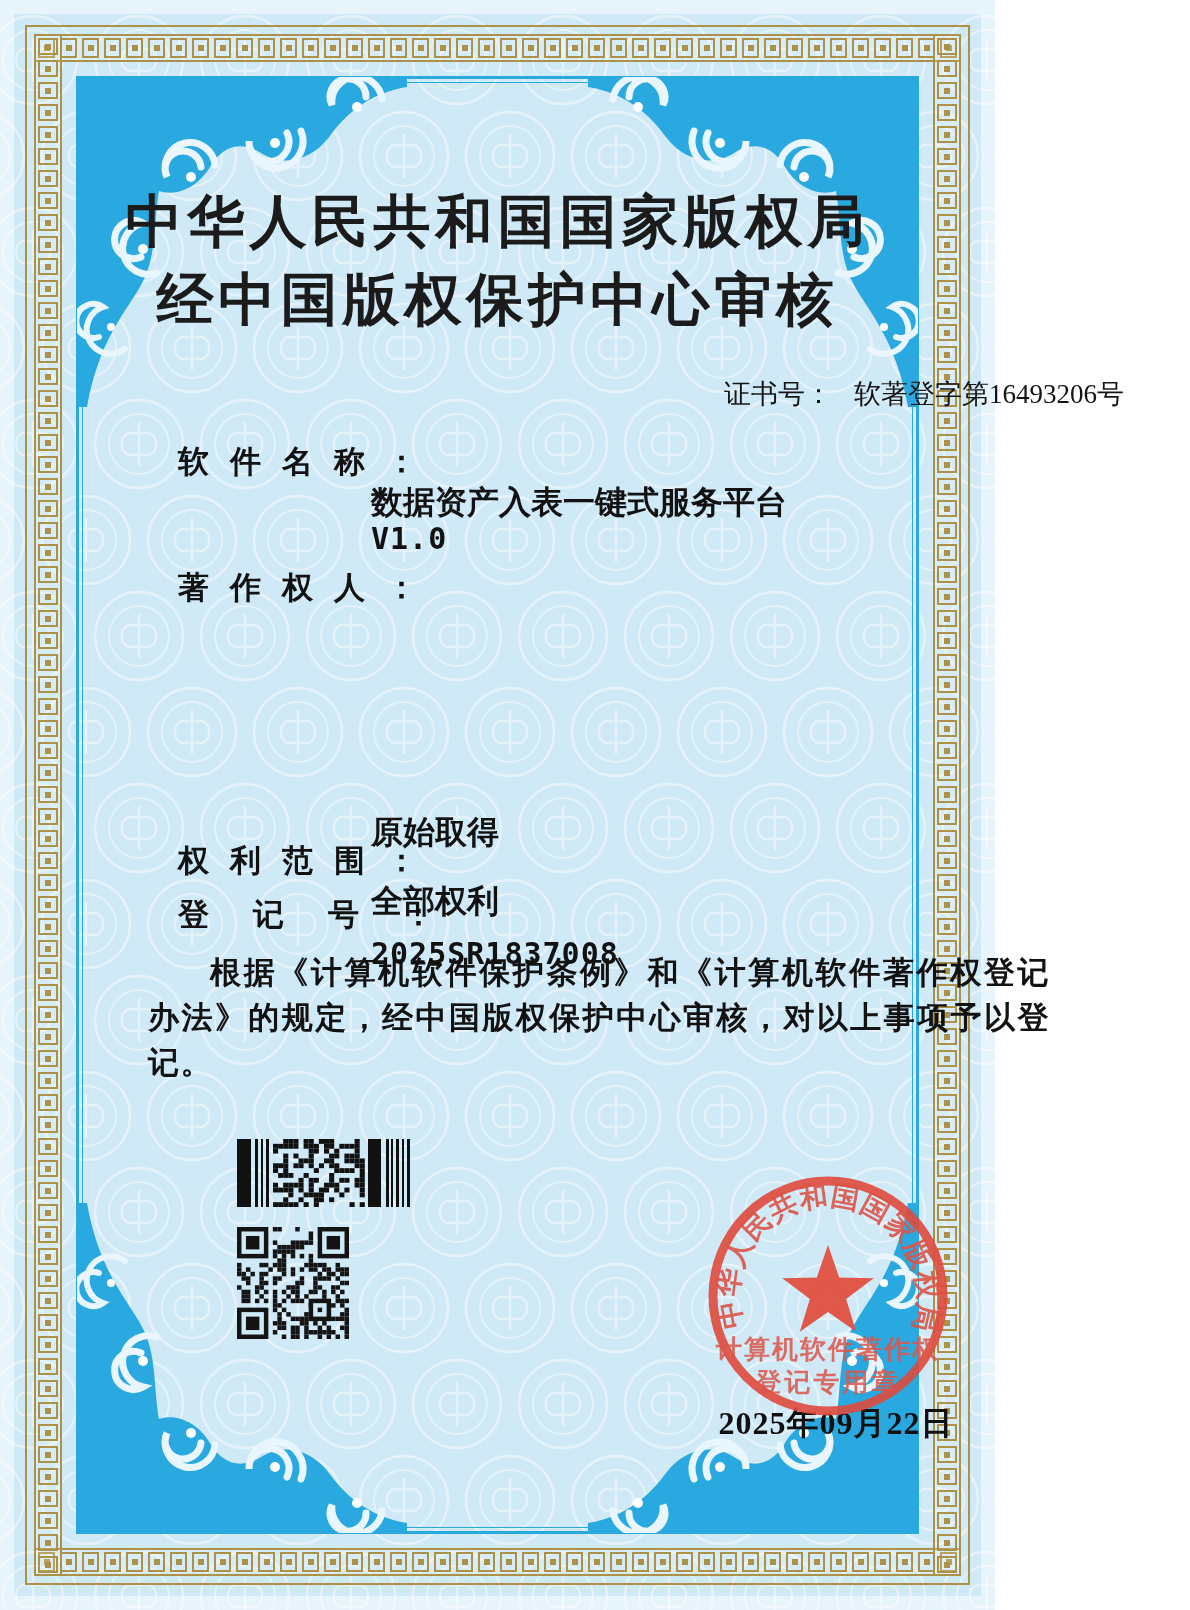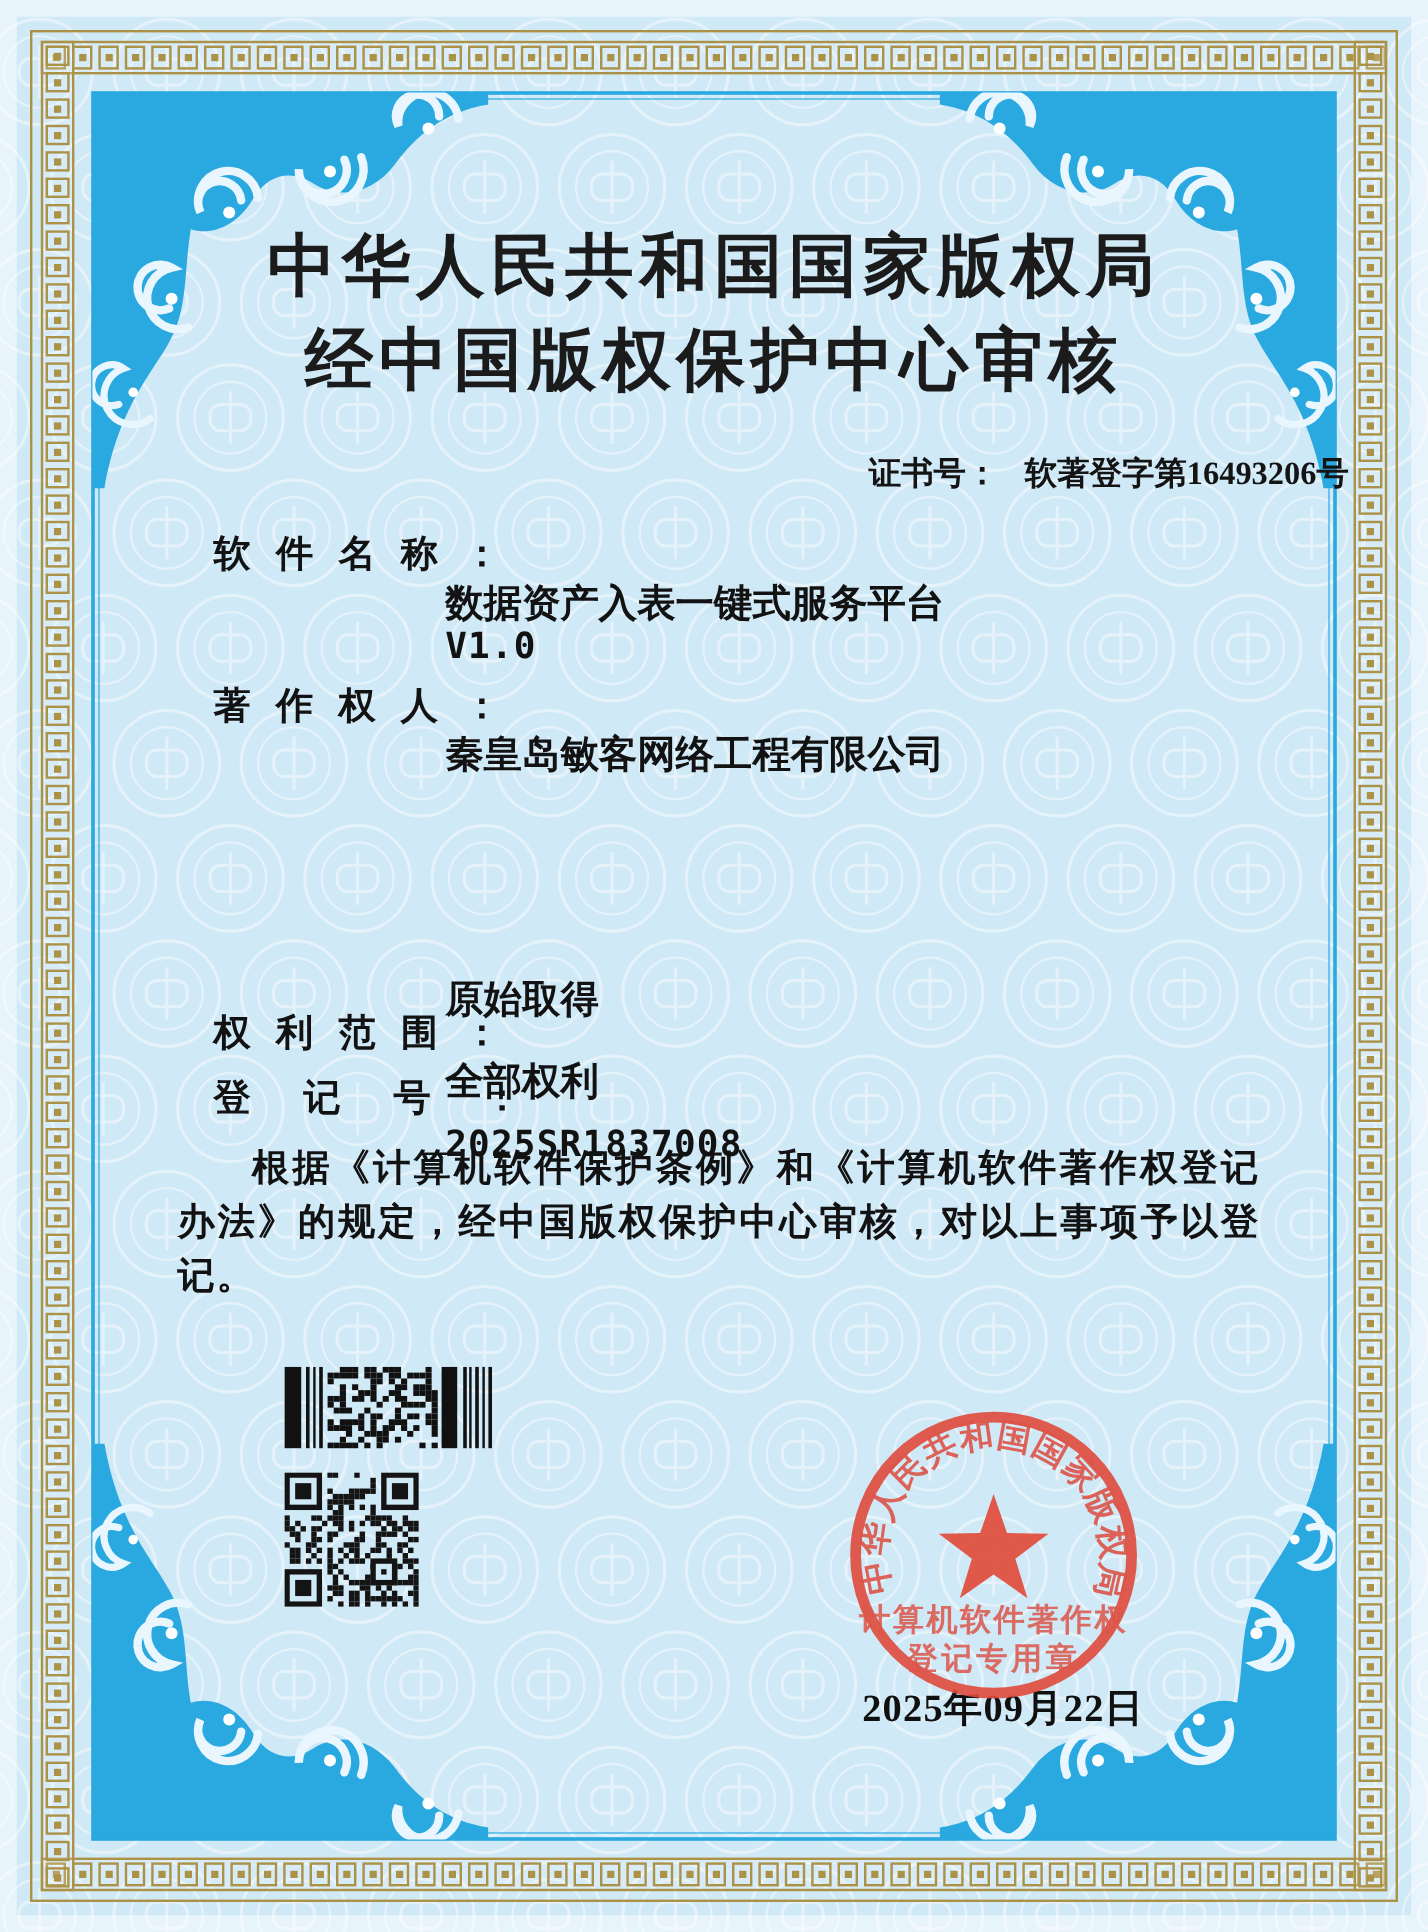--- a/index.html
+++ b/index.html
@@ -4,21 +4,21 @@
 <style>
   :root{
     --paper:#d0e9f7;
     --blue:#2aa9e0;
     --gold:#ac9247;
     --red:#df4a3c;
     --ink:#1b1b1b;
   }
   html,body{margin:0;padding:0;width:1190px;height:1610px;overflow:hidden;
     font-family:"Liberation Serif","DejaVu Serif",serif;}
-  .certificate{position:relative;width:1190px;height:1610px;background:var(--paper);
+  .certificate{position:relative;width:995px;height:1610px;background:var(--paper);
     box-shadow:inset 0 0 0 14px rgba(255,255,255,.5);}
   
   .wm{position:absolute;inset:0;z-index:0;pointer-events:none;}
   
   .outer-line{position:absolute;inset:25px;border:2px solid var(--gold);z-index:1;pointer-events:none;}
   .kband{position:absolute;box-sizing:border-box;border:2px solid var(--gold);
     display:flex;gap:5px;padding:2px;overflow:hidden;z-index:1;pointer-events:none;background:rgba(255,255,255,.15);}
   .kb-top{left:34px;right:34px;top:34px;height:28px}
   .kb-bottom{left:34px;right:34px;bottom:34px;height:28px}
   .kb-left{top:34px;bottom:34px;left:34px;width:28px;flex-direction:column}
@@ -33,21 +33,21 @@
   .corner{position:absolute;width:330px;height:330px;z-index:2;pointer-events:none;}
   .c-tl{left:77px;top:77px}
   .c-tr{right:77px;top:77px;transform:scaleX(-1)}
   .c-bl{left:77px;bottom:77px;transform:scaleY(-1)}
   .c-br{right:77px;bottom:77px;transform:scale(-1,-1)}
   
   .title{position:absolute;left:0;width:100%;text-align:center;z-index:3;
     font-size:57px;font-weight:bold;letter-spacing:5px;color:var(--ink);white-space:nowrap;}
   #title1{top:184px}
   #title2{top:262px}
-  .certno{position:absolute;left:724px;top:376px;z-index:3;font-size:27px;font-weight:bold;color:#141414;white-space:nowrap;}
+  .certno{position:absolute;left:724px;top:376px;z-index:3;font-size:27px;font-weight:normal;color:#141414;white-space:nowrap;}
   .certno .lbl{margin-right:22px;}
   .flabel{position:absolute;left:150px;z-index:3;font-size:31px;font-weight:bold;color:#121212;white-space:nowrap;margin-left:28px;}
   .fvalue{position:absolute;left:371px;z-index:3;font-size:32px;font-weight:bold;color:#121212;white-space:nowrap;margin-top:42px;}
   .ls4{letter-spacing:21px;}
   .ls3{letter-spacing:44px;}
   .mono{font-family:"DejaVu Sans Mono","Liberation Mono",monospace;font-size:30px;letter-spacing:1px;}
   .para{position:absolute;left:148px;top:950px;width:902px;z-index:3;
     font-size:31px;font-weight:bold;color:#121212;line-height:45px;
     text-indent:62px;text-align:justify;letter-spacing:1.5px;}
   .date{position:absolute;left:698px;top:1402px;width:276px;z-index:4;text-align:center;
@@ -1583,21 +1583,20 @@
 
   <div class="certno">
     <span class="lbl">证书号：</span><span>软著登字第16493206号</span>
   </div>
 
   <div class="flabel ls4" style="top:441px">软件名称：</div>
   <div class="fvalue" style="top:439px">数据资产入表一键式服务平台</div>
   <div class="fvalue mono" style="top:479px">V1.0</div>
 
   <div class="flabel ls4" style="top:567px">著作权人：</div>
-  <div class="fvalue" style="top:565px">秦皇岛敏客网络工程有限公司</div>
 
   <div class="fvalue" style="top:769px">原始取得</div>
 
   <div class="flabel ls4" style="top:840px">权利范围：</div>
   <div class="fvalue" style="top:838px">全部权利</div>
 
   <div class="flabel ls3" style="top:894px">登记号：</div>
   <div class="fvalue mono" style="top:894px">2025SR1837008</div>
 
   <div class="para">根据《计算机软件保护条例》和《计算机软件著作权登记办法》的规定，经中国版权保护中心审核，对以上事项予以登记。</div>

